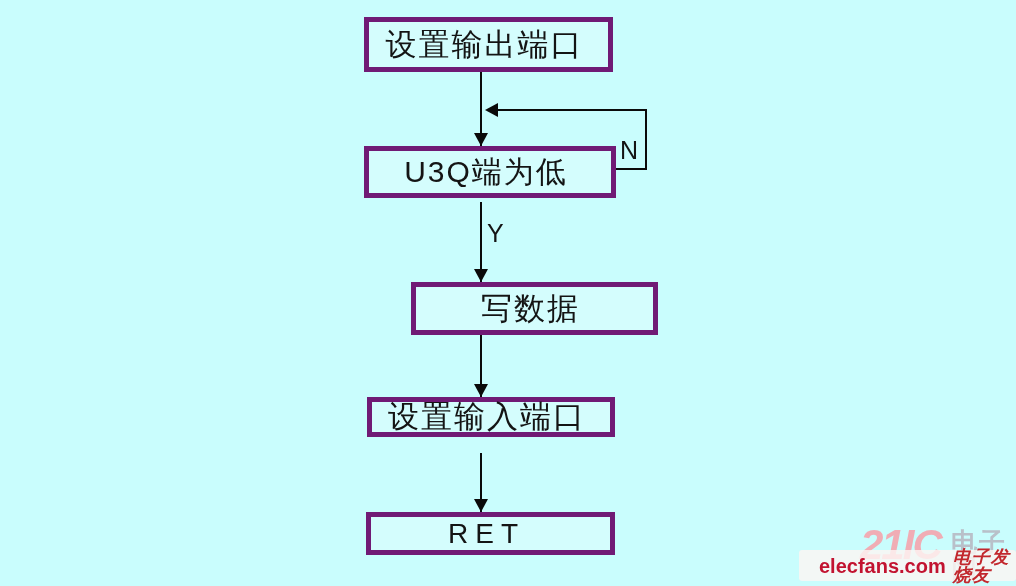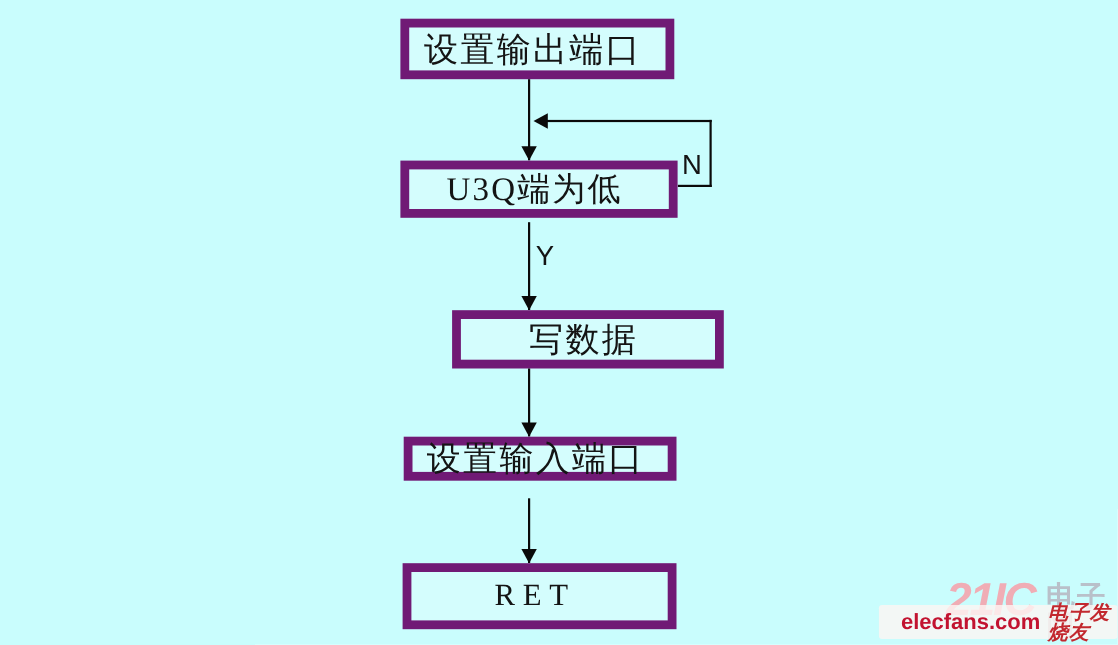--- a/index.html
+++ b/index.html
@@ -11,30 +11,29 @@
     position: relative;
     width: 1016px;
     height: 586px;
     background: #c9fdfd;
     overflow: hidden;
   }
   
   .node {
     position: absolute;
     box-sizing: border-box;
-    border: 8px solid #701a75;
+    border: 5px solid #701a75;
     background: #d4fdfd;
     display: flex;
     align-items: center;
     justify-content: center;
     color: #141414;
     font-size: 31px;
     letter-spacing: 2px;
     white-space: nowrap;
-    font-family: Liberation Serif, serif;
   }
   .node .node-label { transform: translateX(-4px); }
   .node.latin { font-size: 28px; letter-spacing: 7px; font-weight: 500; }
   
   .line { position: absolute; background: #0a0a0a; }
   .line.v { width: 2px; }
   .line.h { height: 2px; }
   
   .arrow-down {
     position: absolute;
@@ -138,21 +137,21 @@
   <div class="line v" style="left:480px; top:335px; height:62px;"></div>
   <div class="arrow-down" style="left:474px; top:384px;"></div>
 
   <div class="node" style="left:367px; top:397px; width:248px; height:40px;">
     <span class="node-label">设置输入端口</span>
   </div>
 
   <div class="line v" style="left:480px; top:453px; height:59px;"></div>
   <div class="arrow-down" style="left:474px; top:499px;"></div>
 
-  <div class="node latin" style="left:366px; top:512px; width:249px; height:60px;">
+  <div class="node latin" style="left:366px; top:512px; width:249px; height:43px;">
     <span class="node-label">RET</span>
   </div>
 
   <div class="wm-overlay-num">21IC</div>
   <div class="wm-overlay-cn">电子网</div>
   <div class="wm-bar">
     <span class="wm-brand">elecfans.com</span>
     <span class="wm-brand-cn">电子发烧友</span>
   </div>
 

